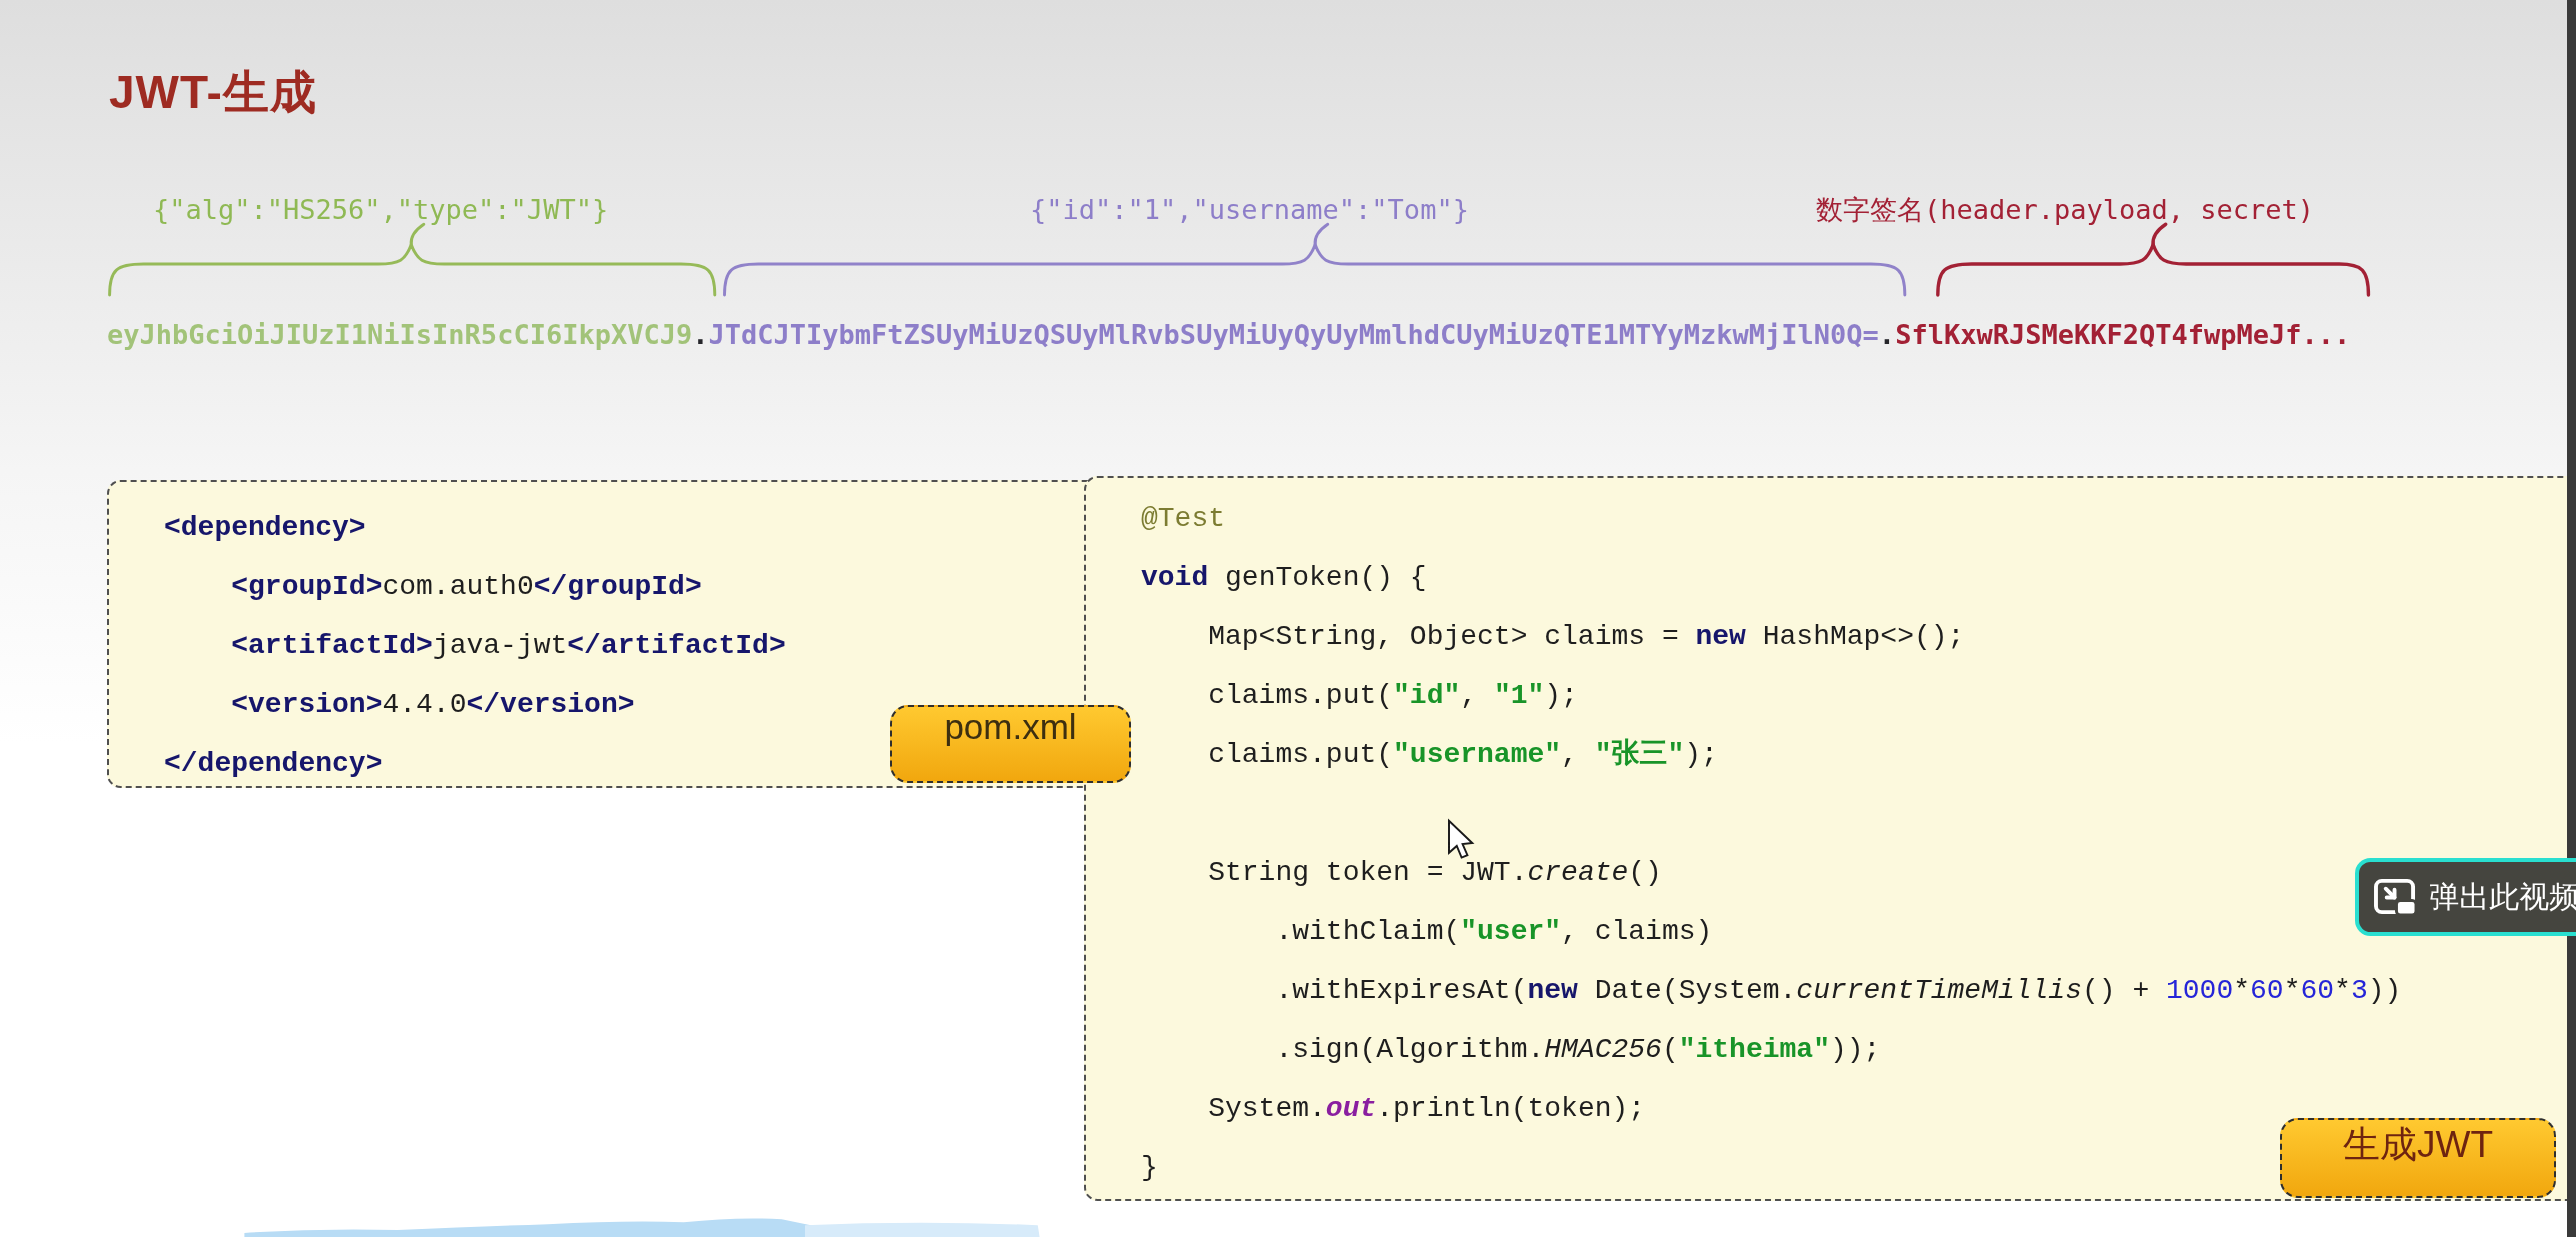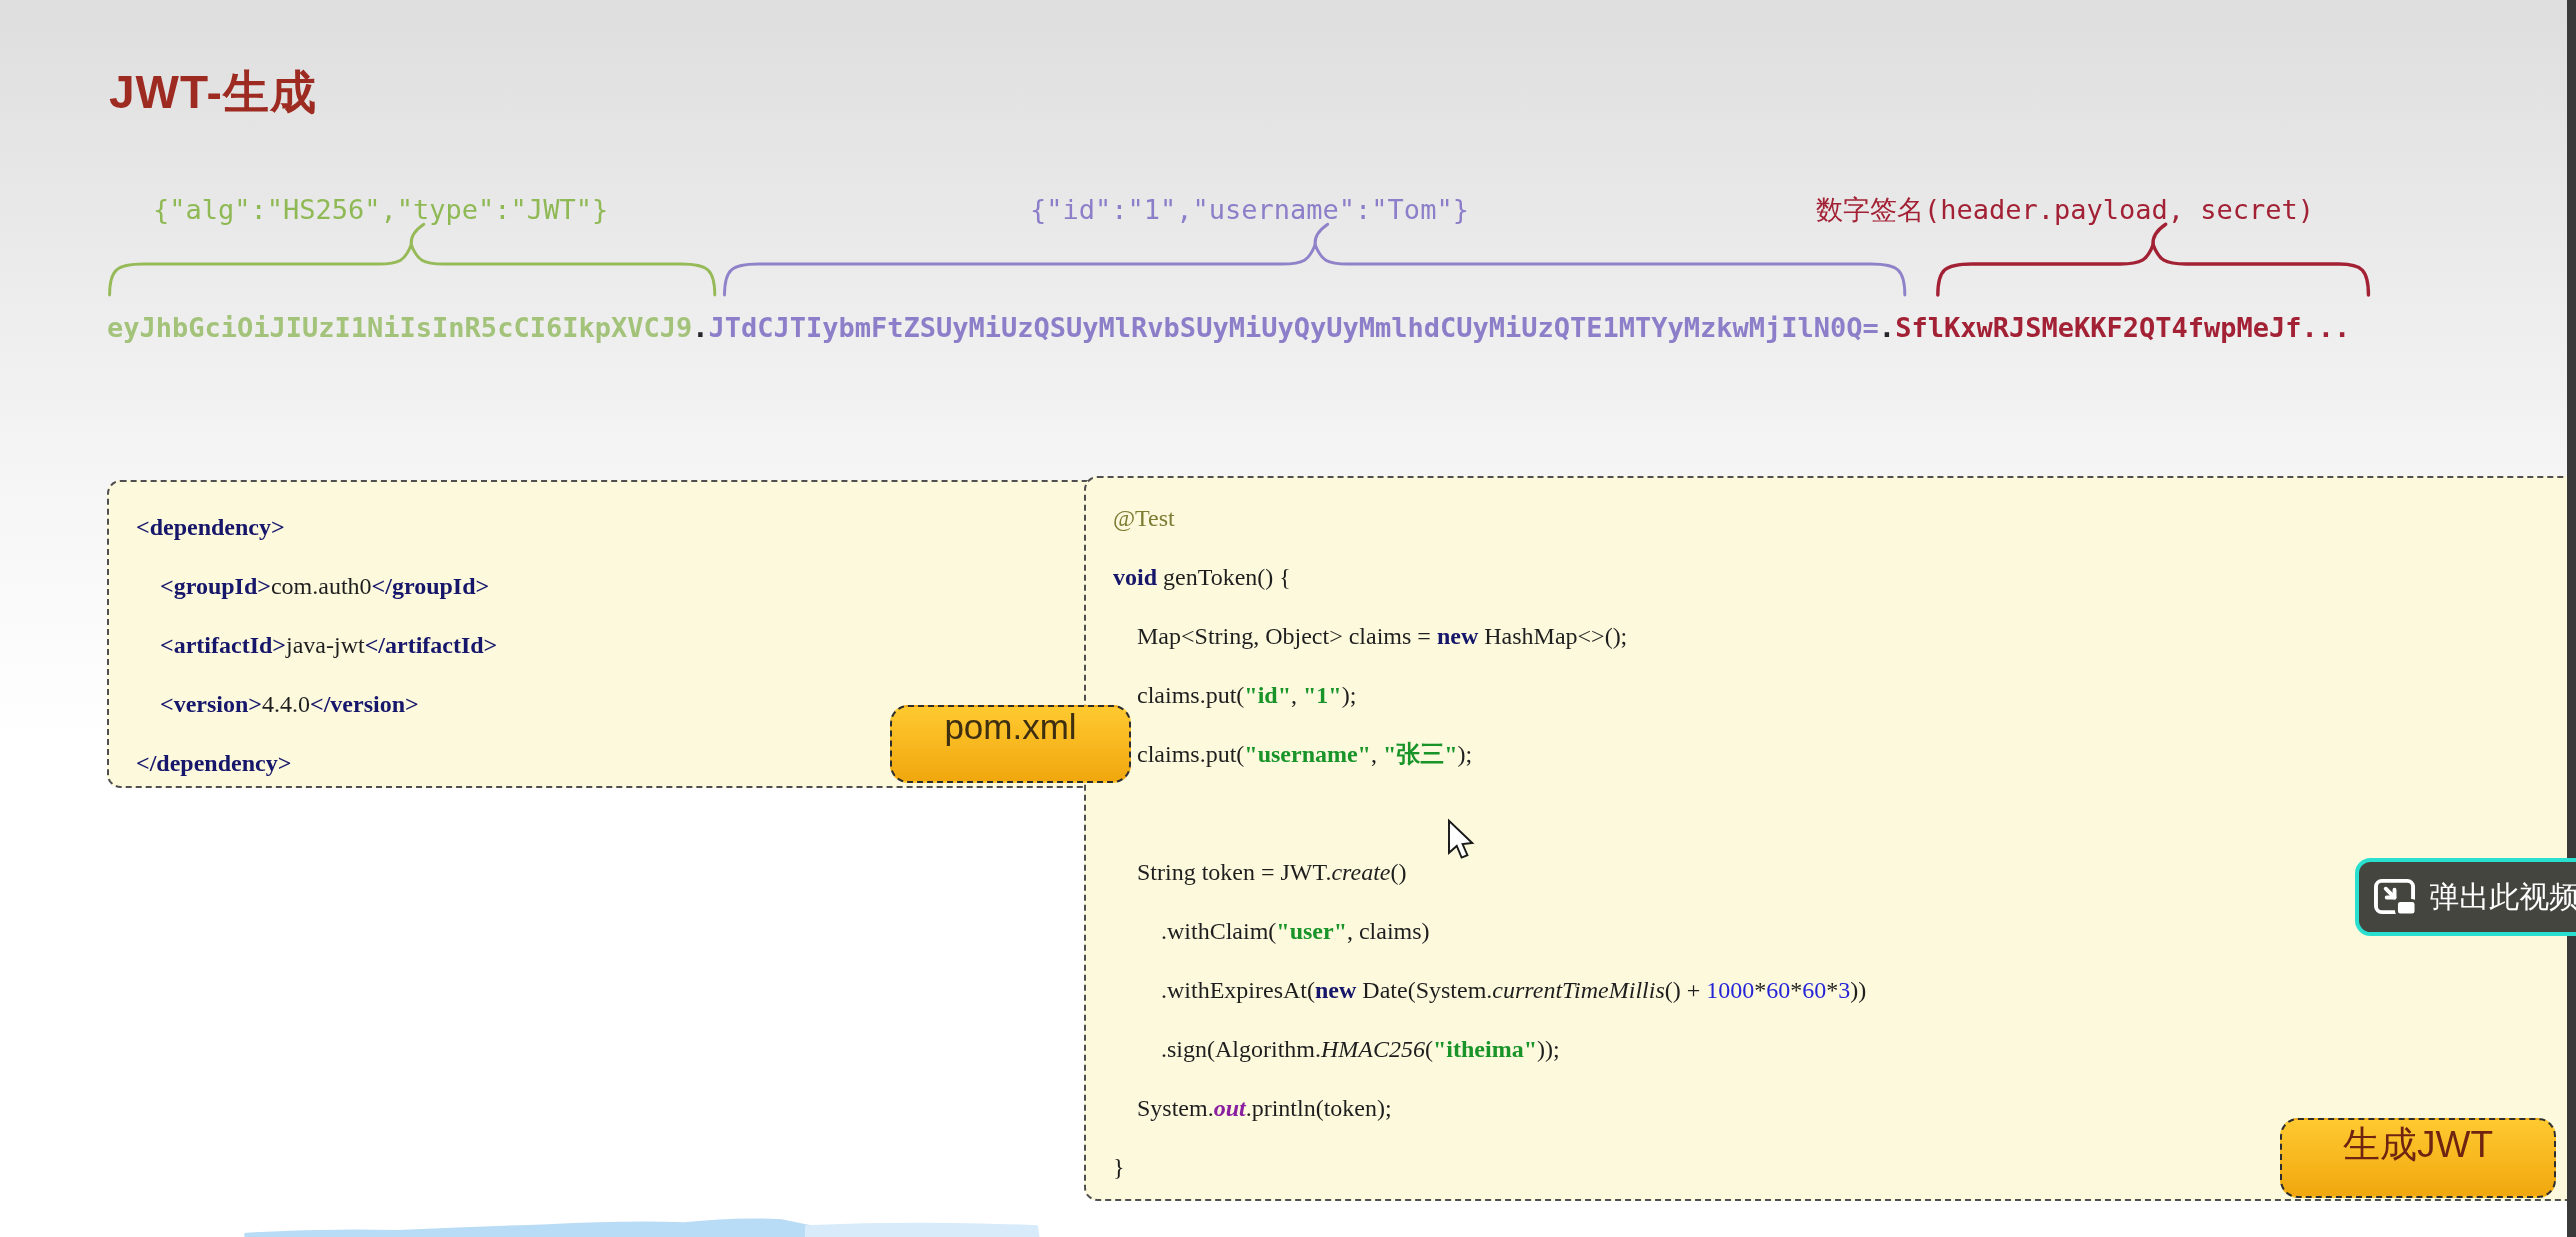--- a/index.html
+++ b/index.html
@@ -10,30 +10,30 @@
   }
   .abs{position:absolute;}
   
   .page-title{left:109px;top:62px;font-size:46px;font-weight:600;color:#9e2b22;letter-spacing:1px;}
   
   .annot{font-family:"DejaVu Sans Mono",monospace;font-size:27px;white-space:pre;}
   .annot-header{left:153px;top:194px;color:#8fb954;}
   .annot-payload{left:1030px;top:194px;color:#8d7ec9;}
   .annot-signature{left:1816px;top:192px;color:#a32135;}
   
-  .token-line{left:107px;top:312px;font-family:"DejaVu Sans Mono",monospace;font-size:27px;font-weight:bold;white-space:pre;}
+  .token-line{left:107px;top:319px;font-family:"DejaVu Sans Mono",monospace;font-size:27px;font-weight:bold;white-space:pre;}
   .tok-header{color:#a2c379;}
   .tok-dot{color:#26262b;}
   .tok-payload{color:#8d7ec9;}
   .tok-signature{color:#a32135;}
   
   .code-box{background:#fcf9dd;border:2.9px dashed #4f4f4f;border-radius:13.6px;box-sizing:border-box;z-index:2;}
   .pom-box{left:107px;top:480px;width:1024px;height:308px;padding:15.5px 0 0 27px;}
   .java-box{left:1084px;top:476px;width:1605px;height:725px;padding:10.7px 0 0 27px;}
-  .code-line{white-space:pre;font-size:24px;line-height:59px;color:#1e1e1e;font-family:Liberation Serif, serif;}
+  .code-line{white-space:pre;font-size:28px;line-height:59px;color:#1e1e1e;font-family:Liberation Mono, monospace;margin-left:28px;}
   .tk-kw{color:#16166b;font-weight:bold;}
   .tk-tag{color:#16166b;font-weight:bold;}
   .tk-str{color:#189428;font-weight:bold;}
   .tk-num{color:#2525d8;}
   .tk-ann{color:#7c7c32;}
   .tk-field{color:#8a1fa0;font-weight:bold;font-style:italic;}
   .tk-it{font-style:italic;}
   
   .file-label{background:linear-gradient(180deg,#ffc930,#f1a70e);border:2.9px dashed #2e2e2e;border-radius:18px;
     display:flex;justify-content:center;box-sizing:border-box;z-index:4;font-weight:400;}

